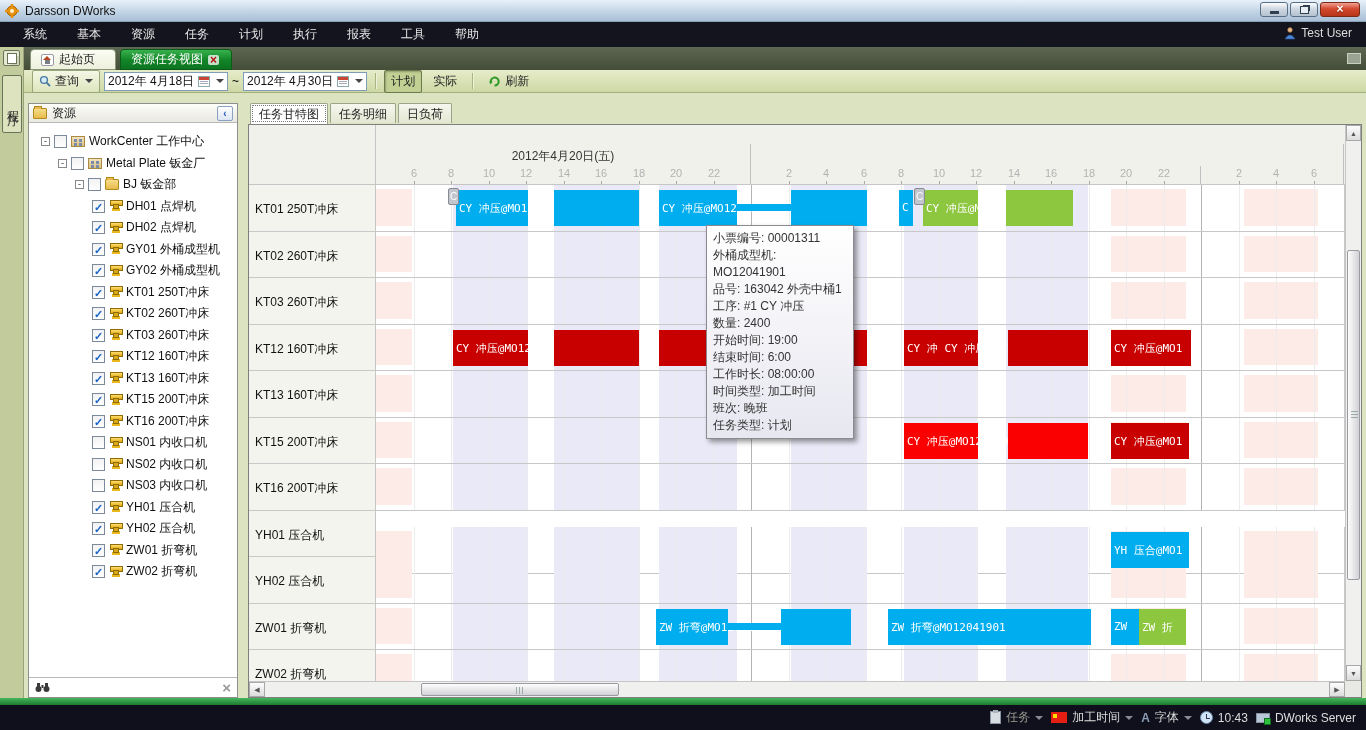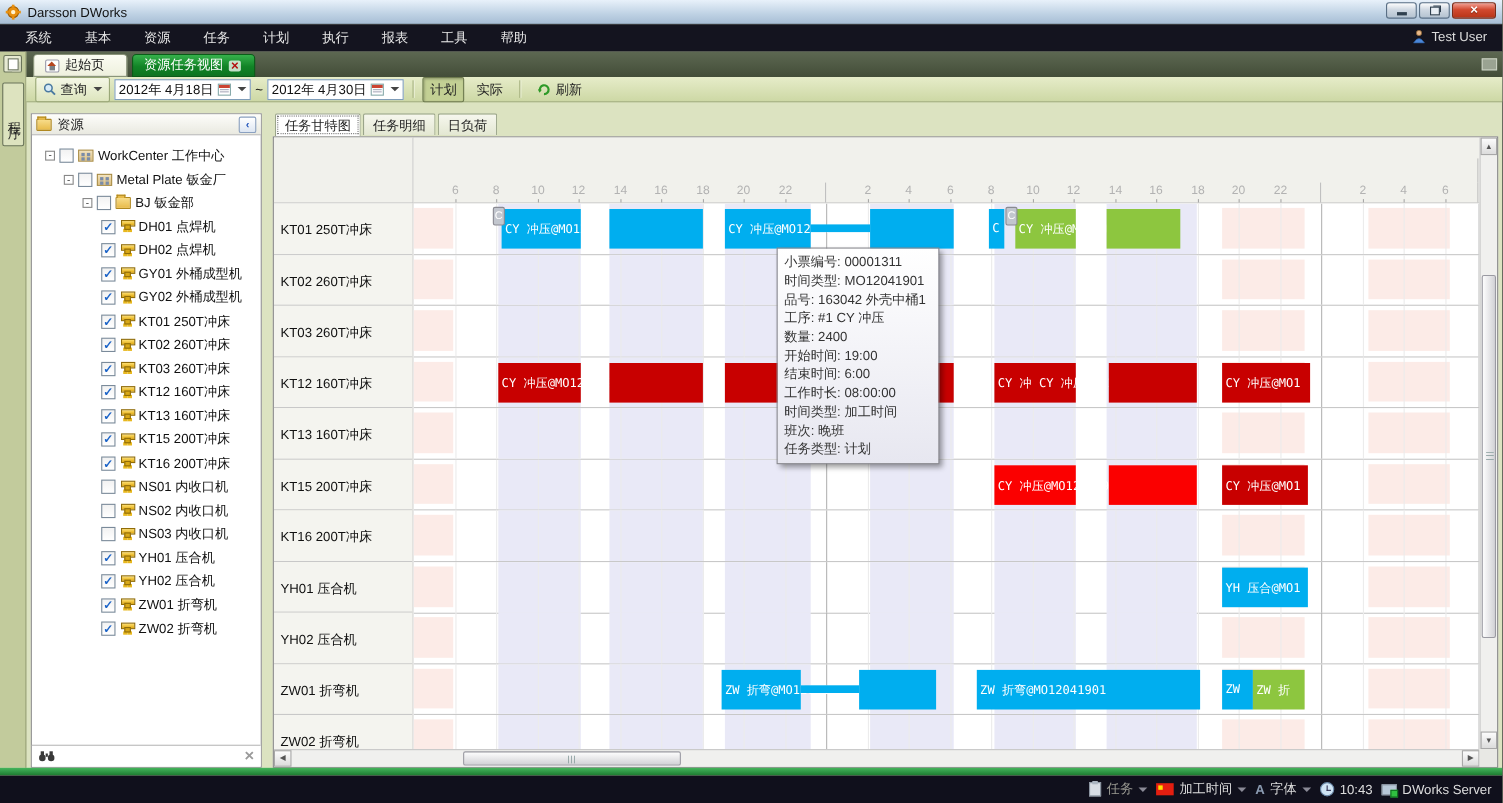--- a/index.html
+++ b/index.html
@@ -376,20 +376,21 @@
   <div class="chartpanel">
     <div class="vtabs" id="vtabs">
         <div class="vtabbtn active">任务甘特图</div>
         <div class="vtabbtn">任务明细</div>
         <div class="vtabbtn">日负荷</div>
       </div>
     <div class="chartbox">
       <div class="corner-hd"></div>
       <div class="ghead" id="ghead">
         <div class="daterow" id="daterow">
+            <div class="daycell" style="left: 0px; width: 375px;">2012年4月20日(五)</div>
             <div class="daycell" style="left: 825px; width: 143px;"></div>
           </div>
         <div class="hourrow" id="hourrow">
             <div class="hourcell" style="left: 0px; width: 375px;"></div>
             <div class="hlabel" style="left: 38px;">6</div>
             <div class="htick" style="left: 38px;"></div>
             <div class="hlabel" style="left: 75px;">8</div>
             <div class="htick" style="left: 75px;"></div>
             <div class="hlabel" style="left: 113px;">10</div>
             <div class="htick" style="left: 113px;"></div>
@@ -740,21 +741,21 @@
             <div class="gline" style="left: 713px;"></div>
             <div class="gline" style="left: 750px;"></div>
             <div class="gline" style="left: 788px;"></div>
             <div class="gline" style="left: 863px;"></div>
             <div class="gline" style="left: 900px;"></div>
             <div class="gline" style="left: 938px;"></div>
             <div class="gline day" style="left: 375px;"></div>
             <div class="gline day" style="left: 825px;"></div>
             <div class="gline edge" style="left: 968px;"></div>
           </div>
-          <div class="grow" style="top: 326px;">
+          <div class="grow" style="top: 342px;">
             <div class="stripe lav" style="left: 77px; width: 75px;"></div>
             <div class="stripe lav" style="left: 178px; width: 85px;"></div>
             <div class="stripe lav" style="left: 283px; width: 78px;"></div>
             <div class="stripe lav" style="left: 415px; width: 76px;"></div>
             <div class="stripe lav" style="left: 528px; width: 74px;"></div>
             <div class="stripe lav" style="left: 630px; width: 82px;"></div>
             <div class="stripe pnk" style="left: 0px; width: 36px;"></div>
             <div class="stripe pnk" style="left: 735px; width: 75px;"></div>
             <div class="stripe pnk" style="left: 868px; width: 74px;"></div>
             <div class="gline" style="left: 38px;"></div>
@@ -926,21 +927,21 @@
             <div class="grip v"></div>
           </div>
         <div class="sbtn" style="bottom:0;left:0;width:15px;height:16px;line-height:15px;">▼</div>
       </div>
       <div class="scorner"></div>
     </div>
   </div>
 
   <div class="tooltip" id="tooltip">
       <div>小票编号: 00001311</div>
-      <div>时间类型: MO12041901</div>
+      <div>外桶成型机: MO12041901</div>
       <div>品号: 163042 外壳中桶1</div>
       <div>工序: #1  CY 冲压</div>
       <div>数量: 2400</div>
       <div>开始时间: 19:00</div>
       <div>结束时间: 6:00</div>
       <div>工作时长: 08:00:00</div>
       <div>时间类型: 加工时间</div>
       <div>班次: 晚班</div>
       <div>任务类型: 计划</div>
     </div>

